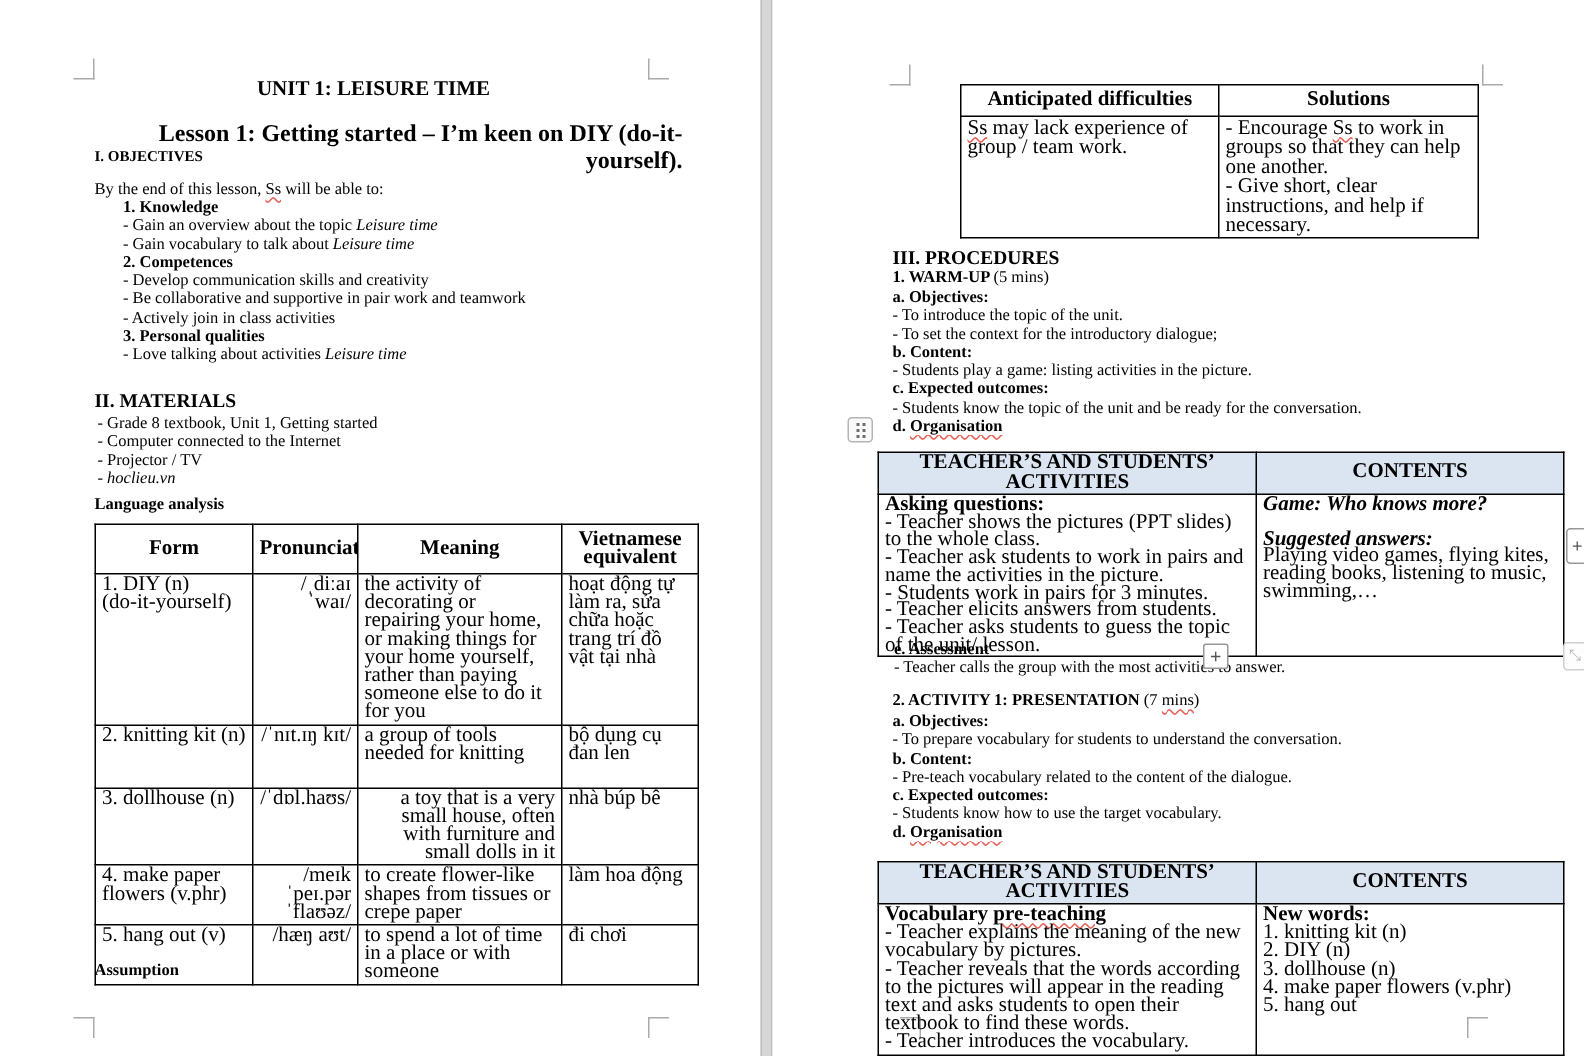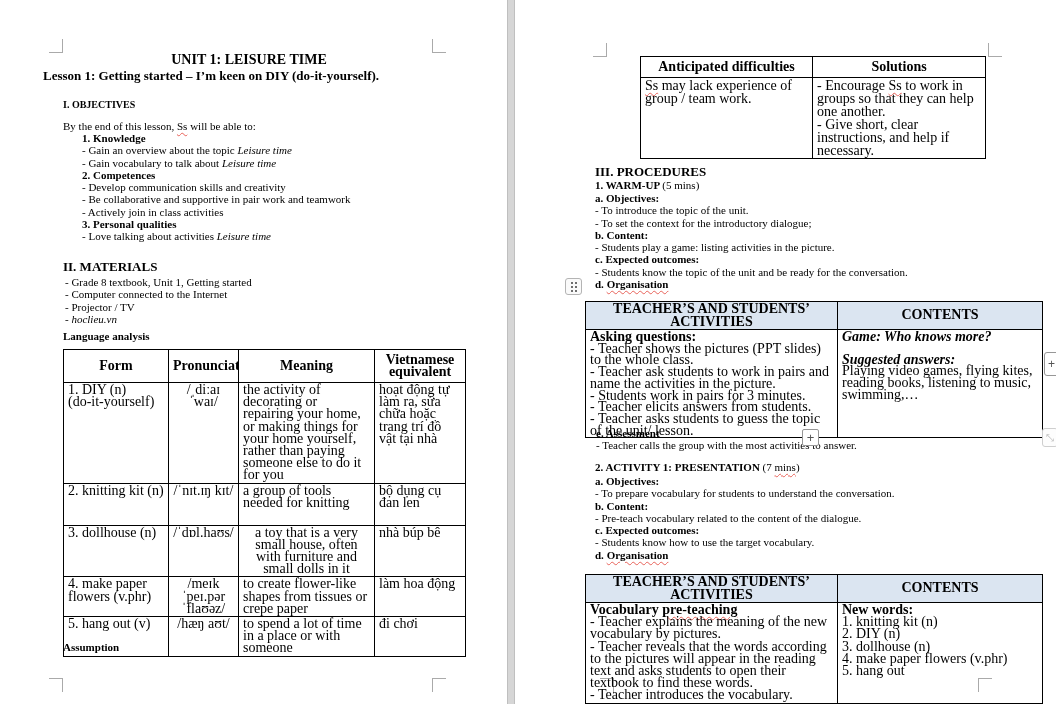--- a/index.html
+++ b/index.html
@@ -21,21 +21,21 @@
   .mark.bl{border-right:1px solid #aaa;border-top:1px solid #aaa;}
   .mark.br{border-left:1px solid #aaa;border-top:1px solid #aaa;}
   .t11{font-size:11px;line-height:12.3px;}
   .line{white-space:nowrap;}
   table{border-collapse:collapse;position:absolute;table-layout:fixed;}
   td,th{border:1px solid #000;padding:1px 4px;vertical-align:top;
         font-size:14px;line-height:12.2px;text-align:left;overflow:hidden;}
   th{text-align:center;vertical-align:middle;font-weight:bold;}
   .blue th{background:#dbe5f1;line-height:12.5px;padding:1px 2px;}
   .pre{white-space:pre-line;}
-  .ctr{text-align:center;}
+  .ctr{text-align:right;}
   .tight td{line-height:11.7px;}
   .plusbtn{position:absolute;background:#fff;border:1px solid #979797;border-radius:2px;
            font-family:"Liberation Sans",sans-serif;color:#555;display:flex;
            align-items:center;justify-content:center;z-index:6;box-sizing:border-box;}
   .handle{position:absolute;width:17px;height:17px;background:#fafafa;border:1px solid #b4b4b4;
           border-radius:3px;display:flex;align-items:center;justify-content:center;z-index:6;box-sizing:border-box;}
   .dots{width:6px;height:10px;position:relative;}
   .dots span{position:absolute;width:2px;height:2px;background:#6e6e6e;left:0;top:0;
              box-shadow:4px 0 0 #6e6e6e,0 4px 0 #6e6e6e,4px 4px 0 #6e6e6e,0 8px 0 #6e6e6e,4px 8px 0 #6e6e6e;}
   .rsz{position:absolute;border:1px solid #cfcfcf;border-radius:3px;background:#fdfdfd;
@@ -44,21 +44,21 @@
 </head>
 <body>
 
 <div id="page-left" class="page">
   <div class="mark tl" style="left:49px;top:39px;"></div>
   <div class="mark tr" style="left:432px;top:39px;"></div>
   <div class="mark bl" style="left:49px;top:678px;"></div>
   <div class="mark br" style="left:432px;top:678px;"></div>
 
   <div class="abs b" style="left:63px;top:52px;width:372px;text-align:center;font-size:14px;">UNIT 1: LEISURE TIME</div>
-  <div class="abs b" style="left:43px;top:68px;width:412px;text-align:left;font-size:13px;">Lesson 1: Getting started – I’m keen on DIY (do-it-yourself).</div>
+  <div class="abs b" style="left:43px;top:81px;width:412px;text-align:right;font-size:16px;">Lesson 1: Getting started – I’m keen on DIY (do-it-yourself).</div>
 
   <div class="abs b" style="left:63px;top:99px;font-size:10px;">I. OBJECTIVES</div>
 
   <div class="abs t11" style="left:63px;top:120px;">
     <span>By the end of this lesson, </span><span class="wavy">Ss</span><span> will be able to:</span>
   </div>
 
   <div class="abs t11" style="left:82px;top:132px;width:360px;">
     <div class="line b">1. Knowledge</div>
     <div class="line"><span>- Gain an overview about the topic </span><span class="i">Leisure time</span></div>

